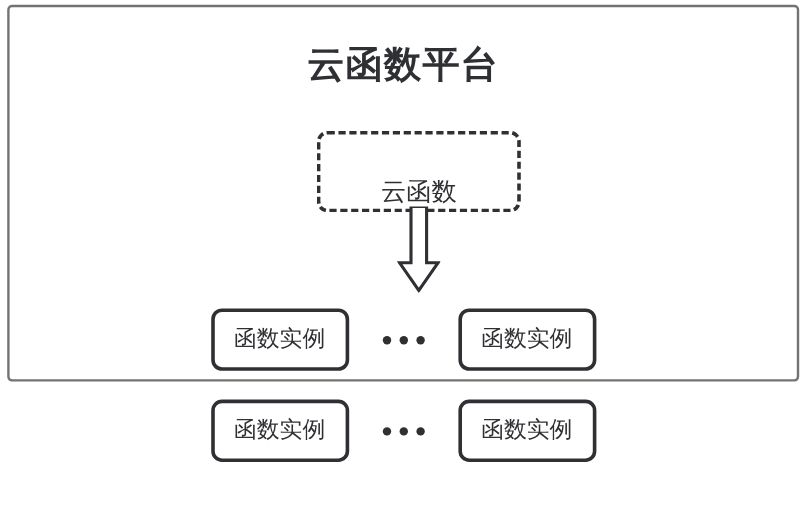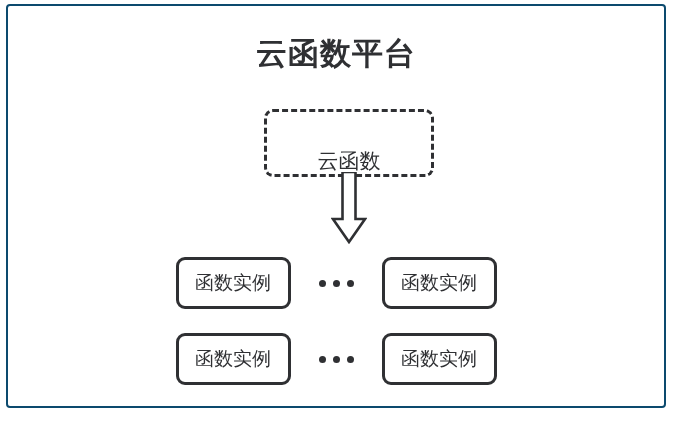--- a/index.html
+++ b/index.html
@@ -20,23 +20,23 @@
     position: relative;
     width: 676px;
     height: 434px;
   }
 
   .platform-frame {
     position: absolute;
     left: 6px;
     top: 4px;
     width: 660px;
-    height: 404px;
+    height: 314px;
     box-sizing: border-box;
-    border: 2px solid #0c4a6e;
+    border: 2px solid #737373;
     border-radius: 4px;
     background: #ffffff;
   }
 
   
   .platform-title {
     position: absolute;
     left: 0;
     right: 0;
     top: 28px;

